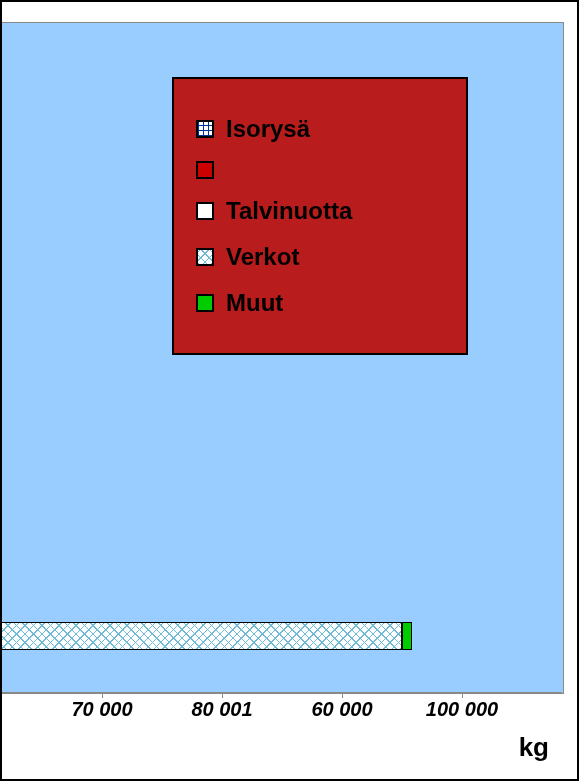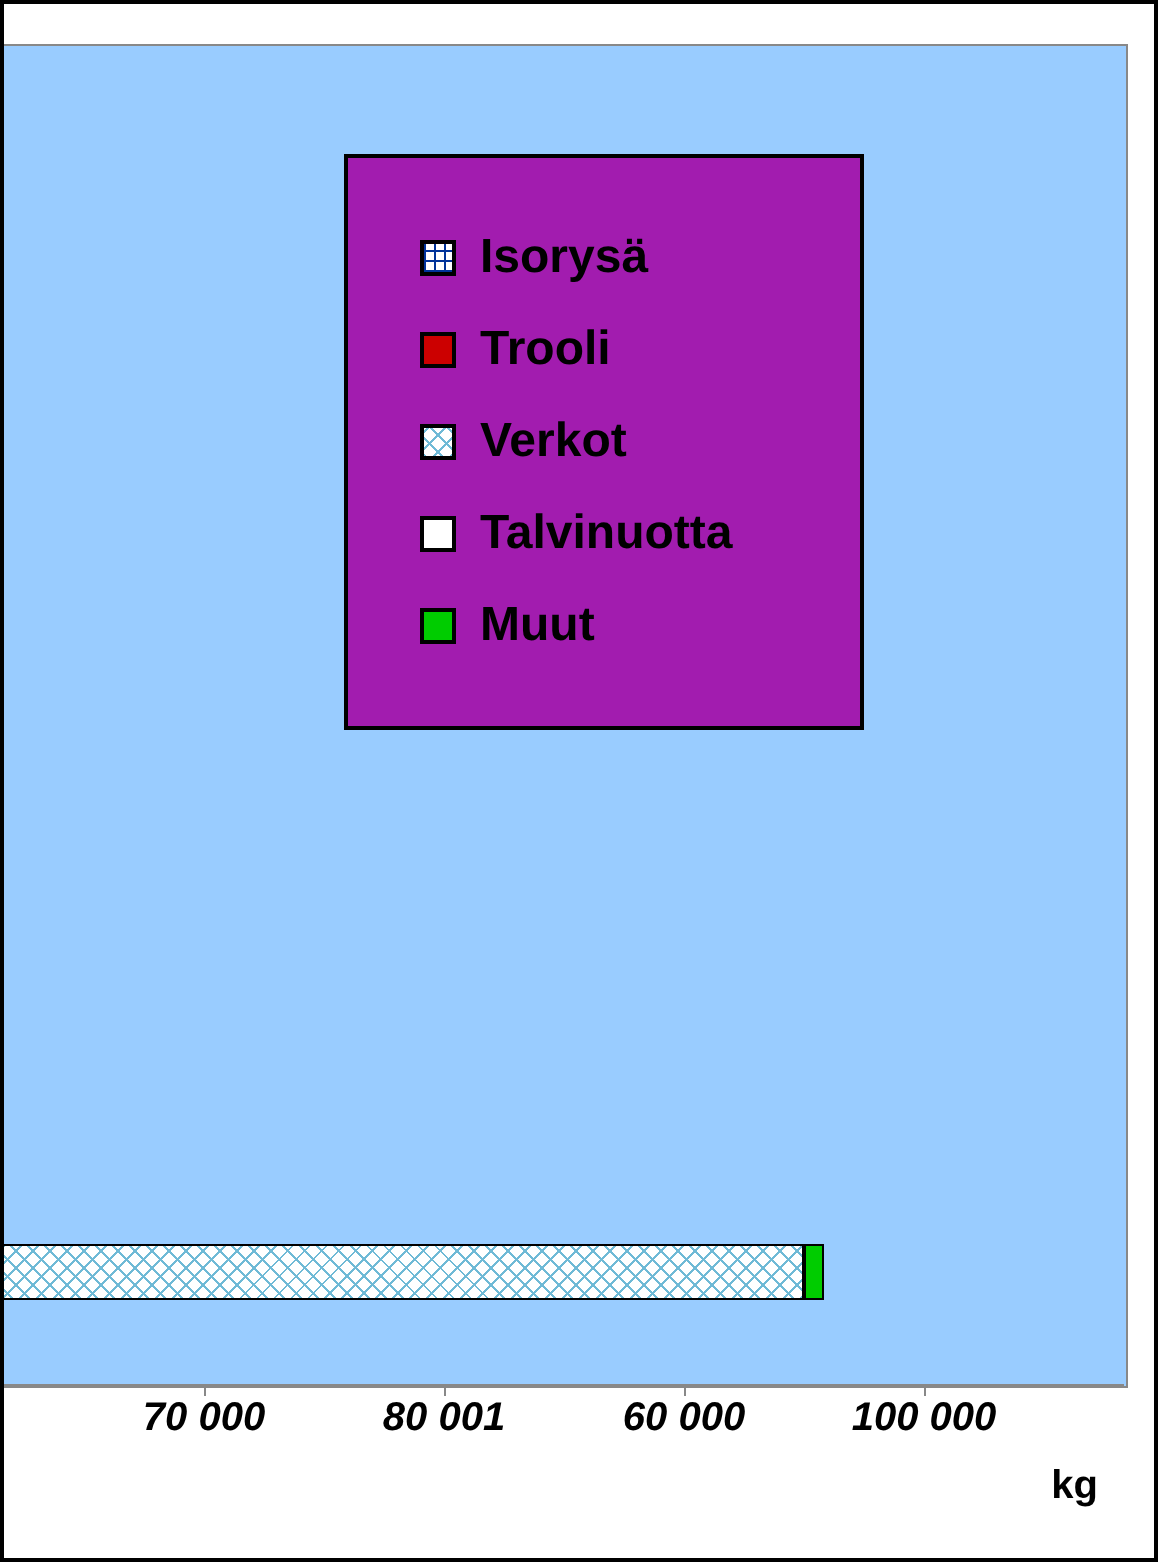--- a/index.html
+++ b/index.html
@@ -57,32 +57,32 @@
   .tick {
     position: absolute;
     transform: translateX(-50%);
     white-space: nowrap;
     font-style: italic;
   }
   .axis-title {
     position: absolute;
     right: 28px;
     top: 730px;
-    font-size: 20px;
+    font-size: 26px;
     font-weight: 700;
   }
   
   .legend {
     position: absolute;
     left: 170px;
     top: 75px;
-    width: 260px;
-    background: #a21caf;
+    width: 296px;
+    background: #b91c1c;
     border: 2px solid #000;
-    padding: 18px 22px 18px 36px;
+    padding: 18px 22px 18px 22px;
     box-sizing: border-box;
   }
   .legend-item {
     display: flex;
     align-items: center;
     margin: 18px 0;
   }
   .swatch {
     width: 18px;
     height: 18px;
@@ -162,29 +162,28 @@
 
   <div class="axis-title">kg</div>
 
   <div class="legend">
     <div class="legend-item">
       <span class="swatch fill-hatch-blue"></span>
       <span class="legend-label">Isorysä</span>
     </div>
     <div class="legend-item">
       <span class="swatch fill-red"></span>
-      <span class="legend-label">Trooli</span>
+    </div>
+    <div class="legend-item">
+      <span class="swatch fill-white"></span>
+      <span class="legend-label">Talvinuotta</span>
     </div>
     <div class="legend-item">
       <span class="swatch fill-diamond"></span>
       <span class="legend-label">Verkot</span>
-    </div>
-    <div class="legend-item">
-      <span class="swatch fill-white"></span>
-      <span class="legend-label">Talvinuotta</span>
     </div>
     <div class="legend-item">
       <span class="swatch fill-green"></span>
       <span class="legend-label">Muut</span>
     </div>
   </div>
 
 </div>
 
 </body></html>

